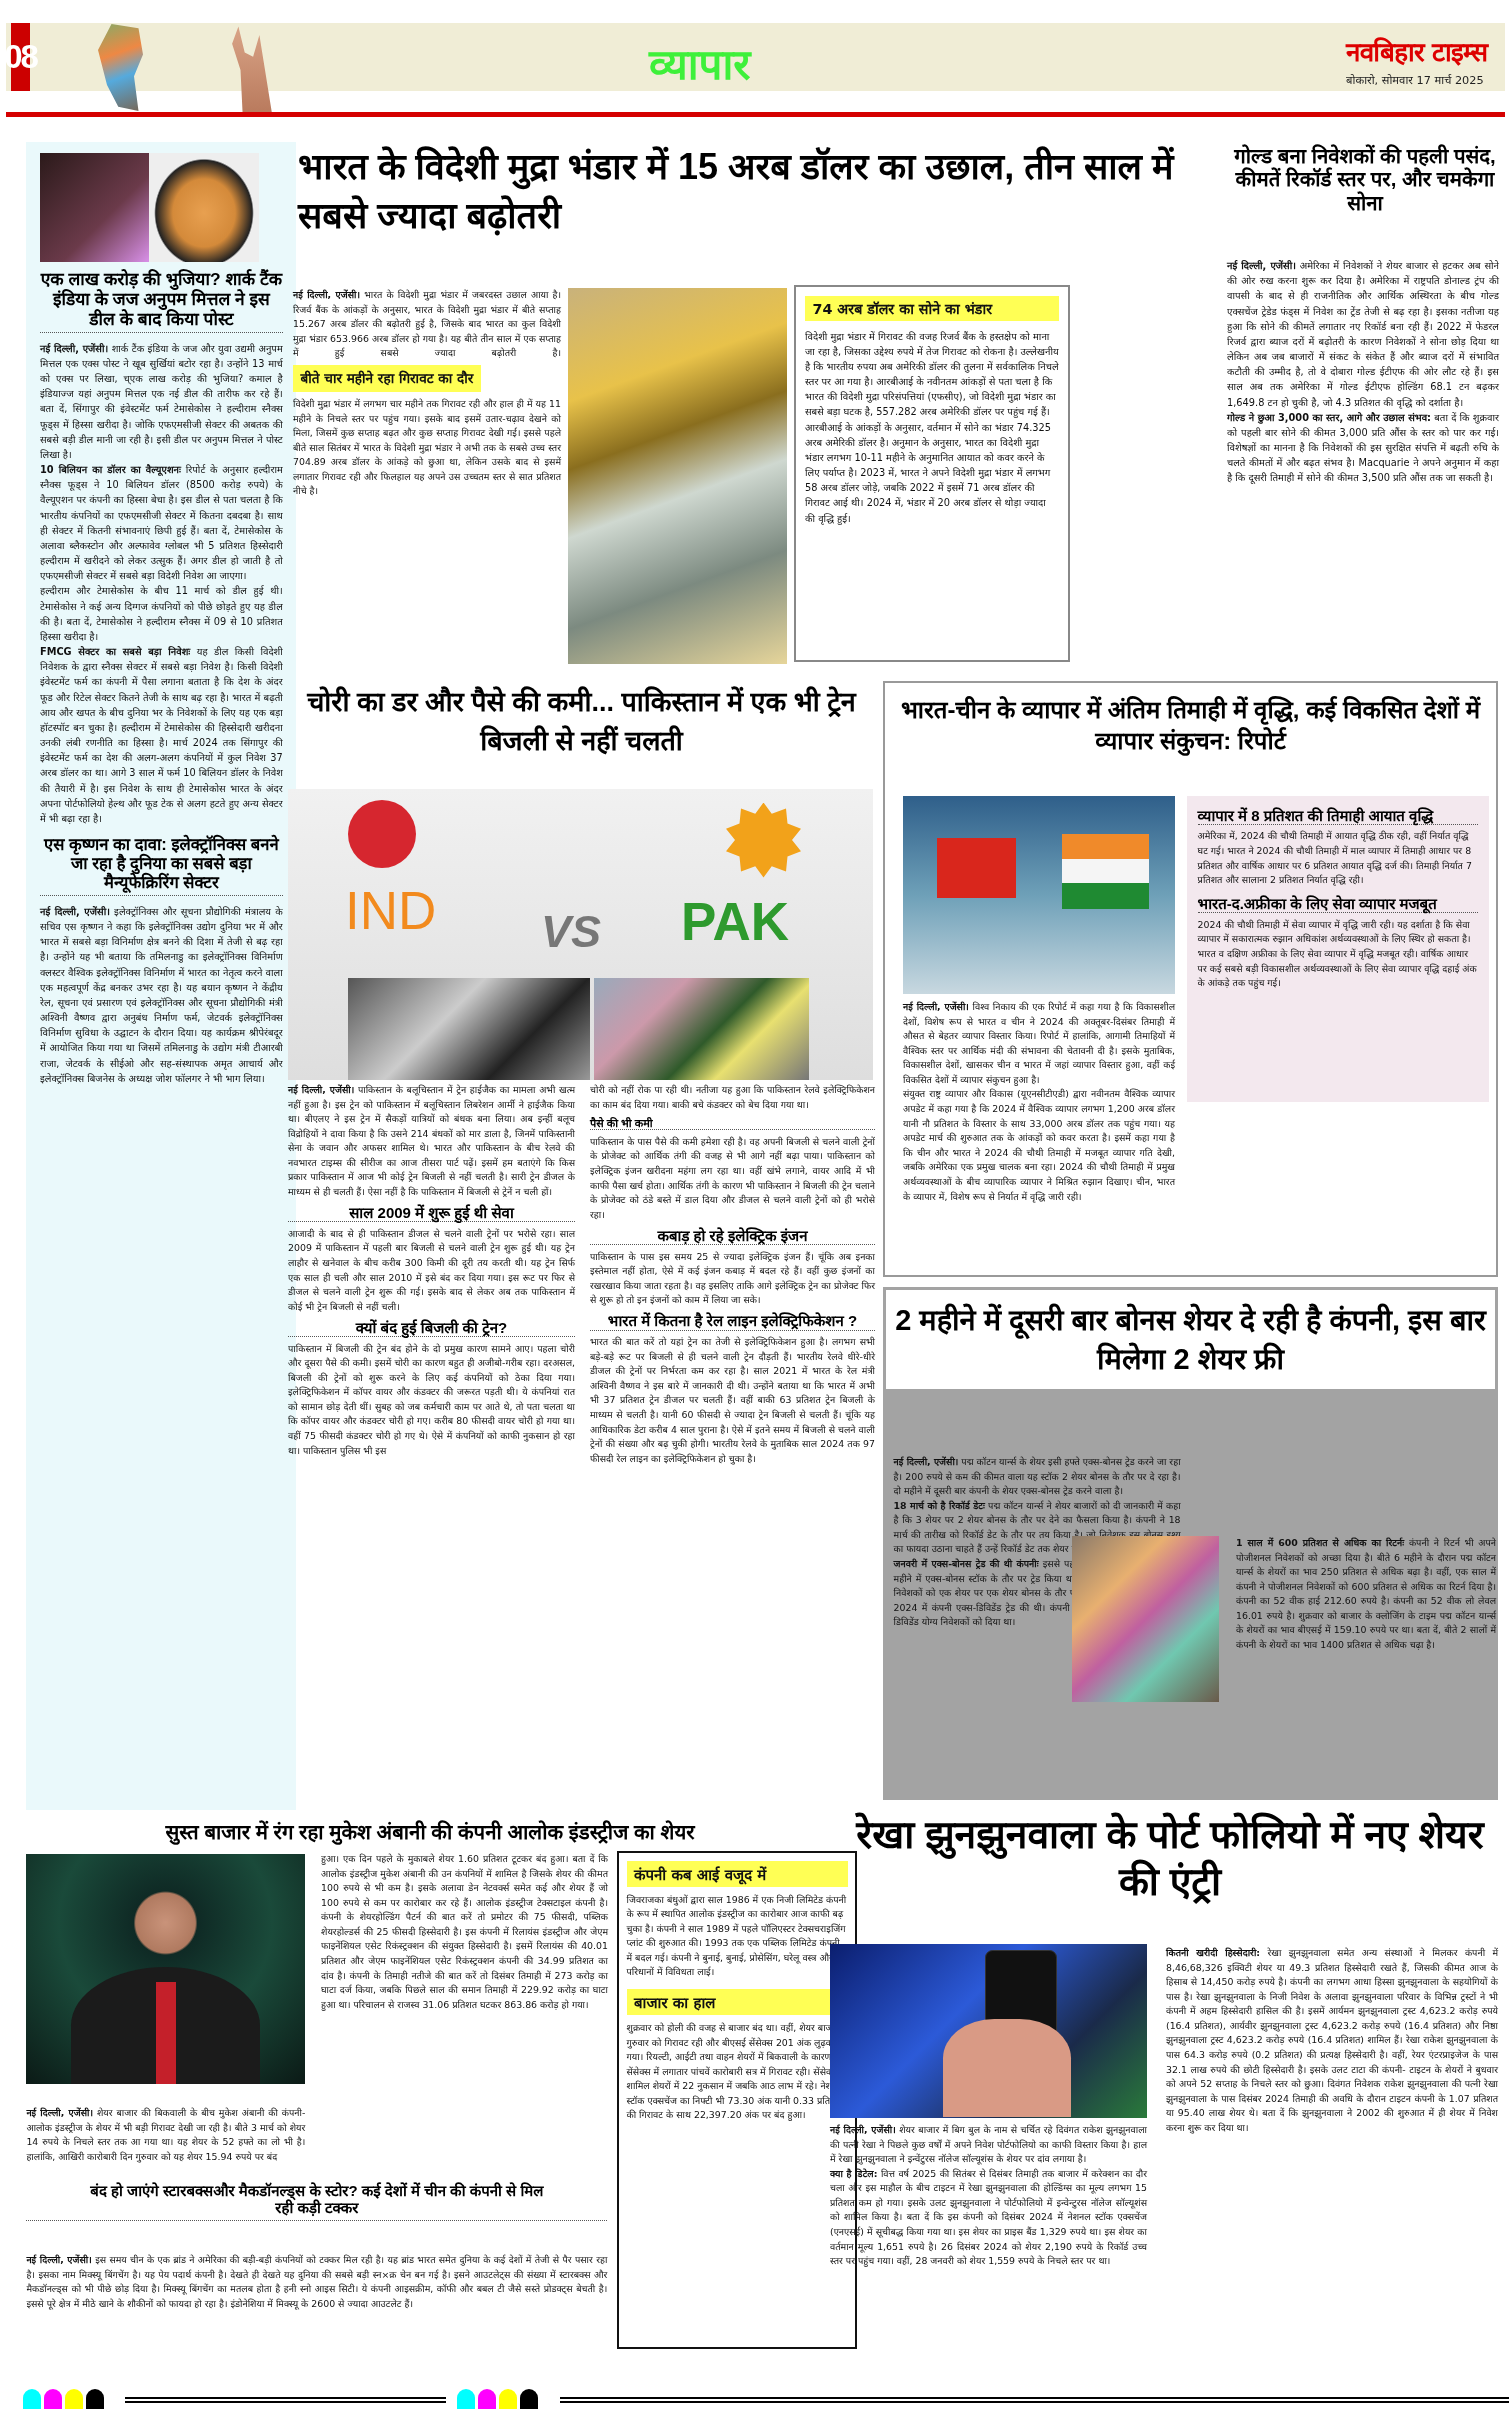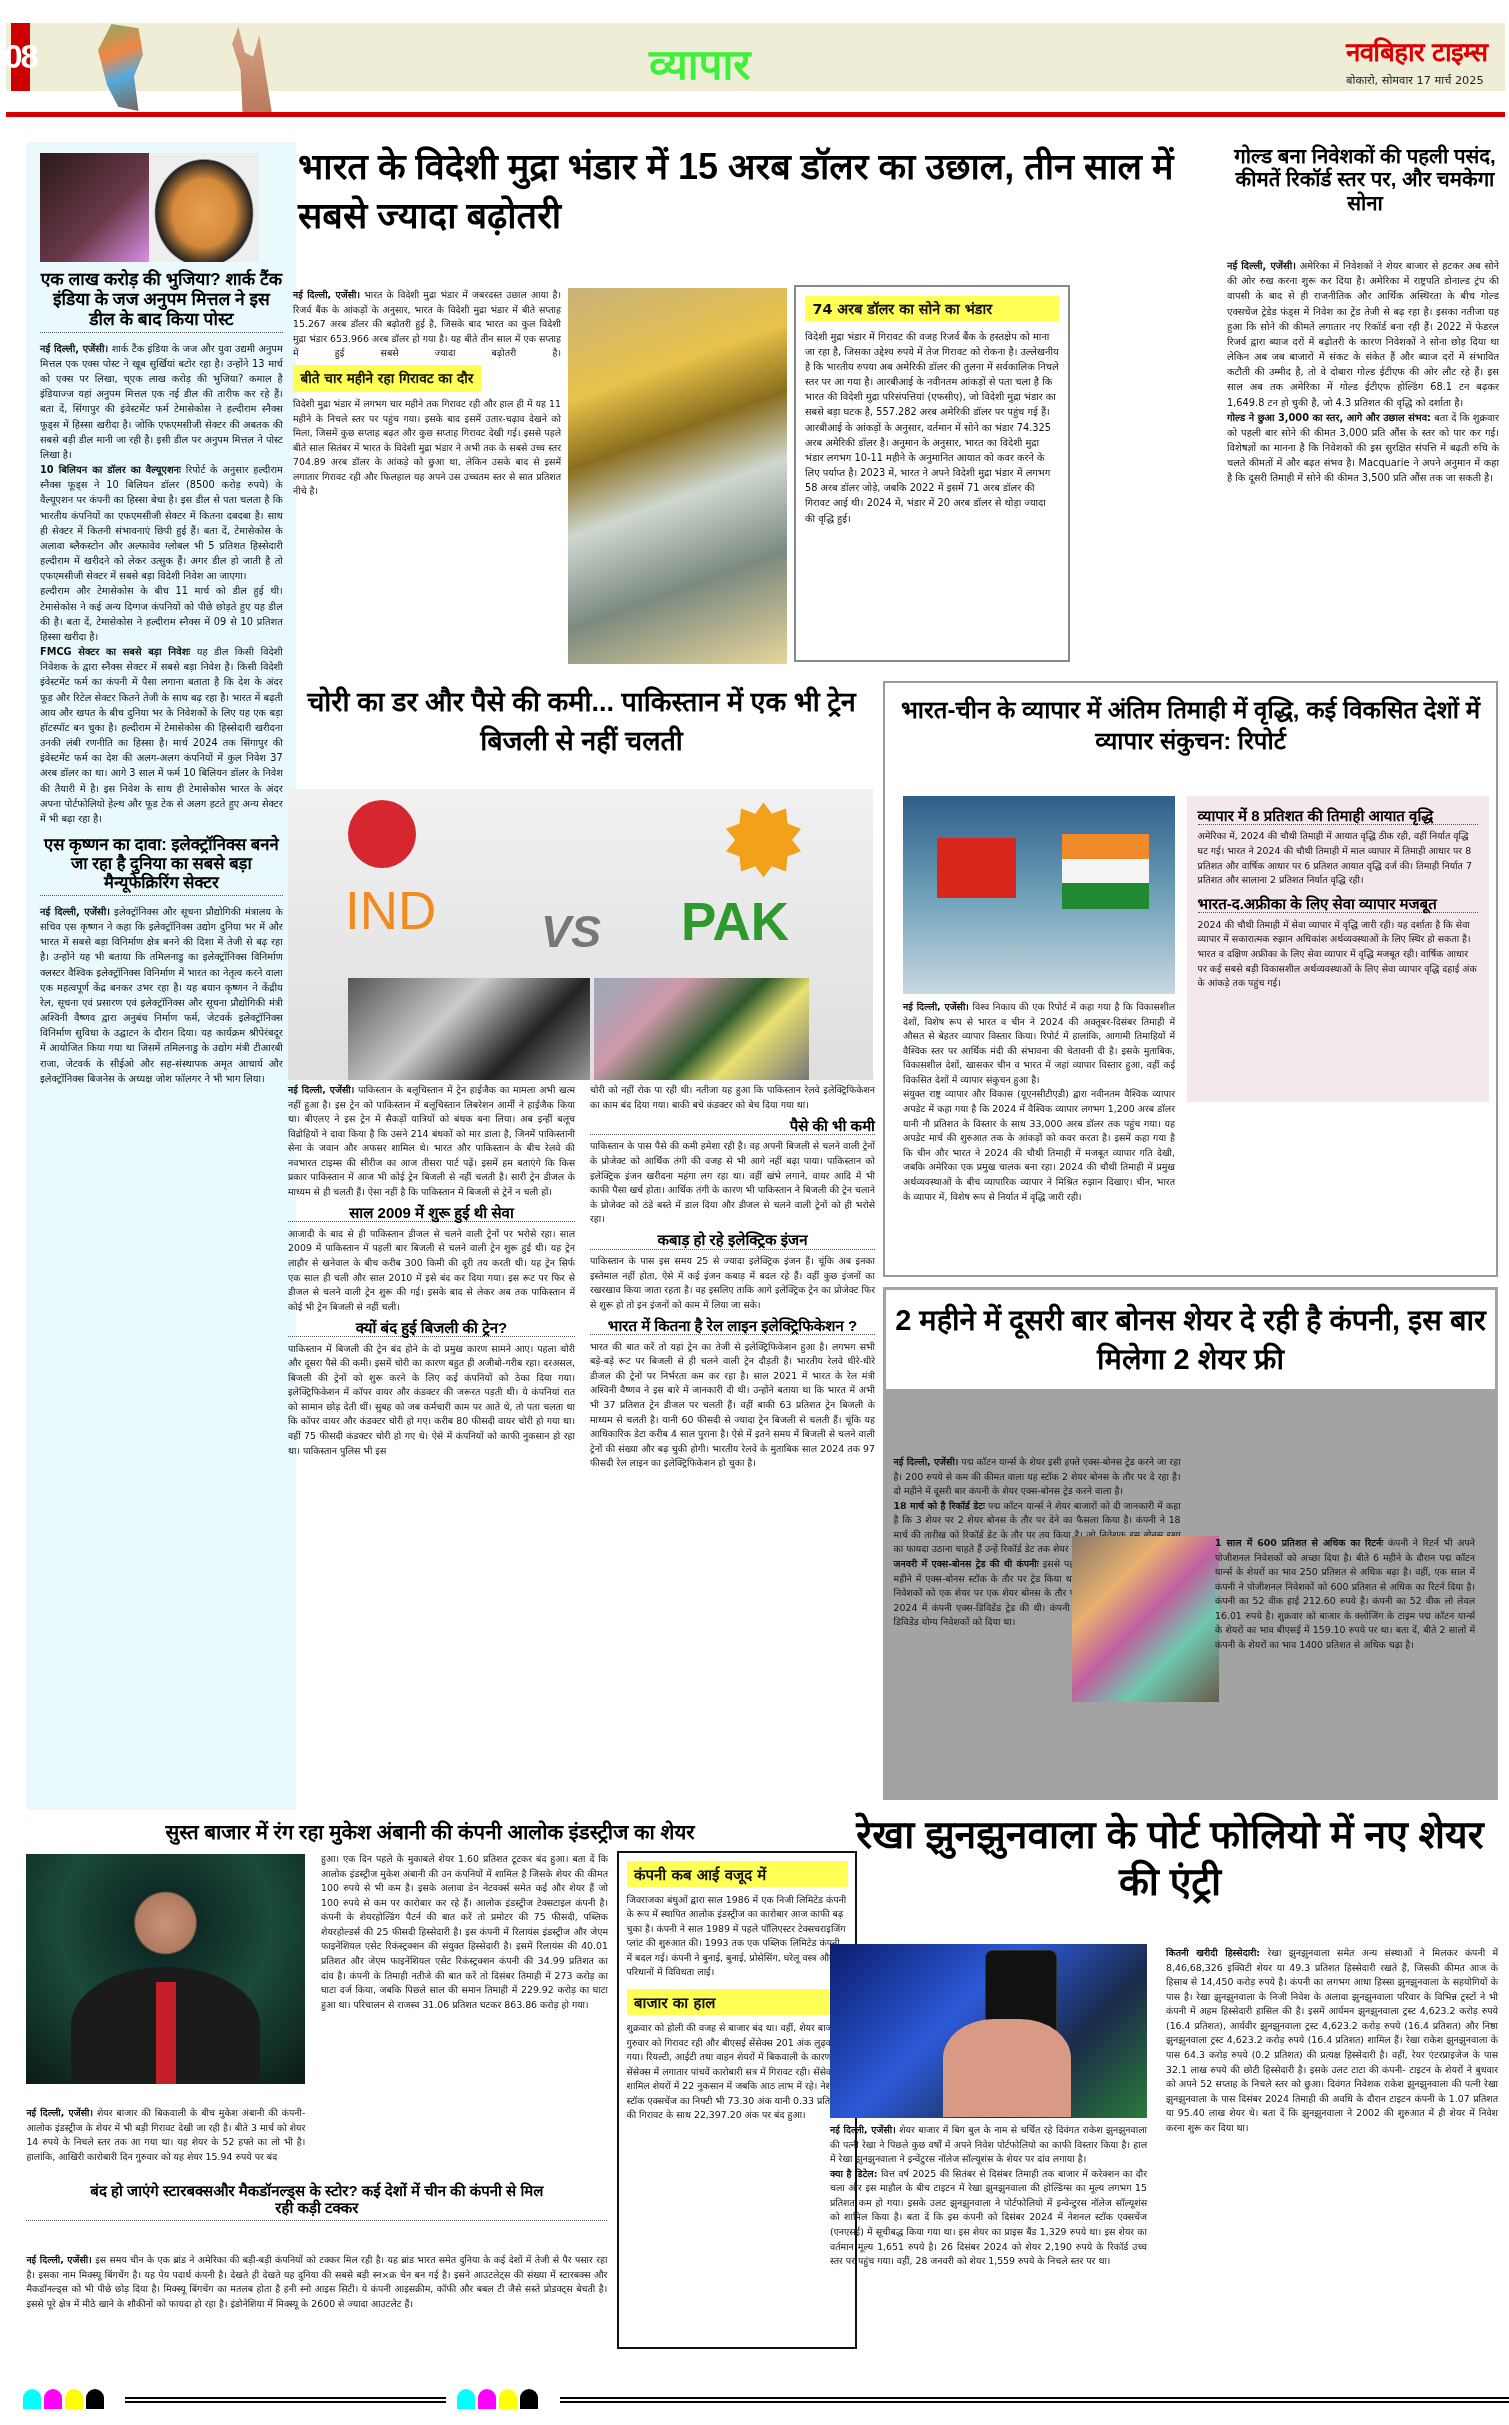--- a/index.html
+++ b/index.html
@@ -93,21 +93,21 @@
 <div class="abs txt" style="left:288px;top:1083px;width:287px;font-size:9.4px">
   <b>नई दिल्ली, एजेंसी।</b>
   <span>पाकिस्तान के बलूचिस्तान में ट्रेन हाईजैक का मामला अभी खत्म नहीं हुआ है। इस ट्रेन को पाकिस्तान में बलूचिस्तान लिबरेशन आर्मी ने हाईजैक किया था। बीएलए ने इस ट्रेन में सैकड़ों यात्रियों को बंधक बना लिया। अब इन्हीं बलूच विद्रोहियों ने दावा किया है कि उसने 214 बंधकों को मार डाला है, जिनमें पाकिस्तानी सेना के जवान और अफसर शामिल थे। भारत और पाकिस्तान के बीच रेलवे की नवभारत टाइम्स की सीरीज का आज तीसरा पार्ट पढ़ें। इसमें हम बताएंगे कि किस प्रकार पाकिस्तान में आज भी कोई ट्रेन बिजली से नहीं चलती है। सारी ट्रेन डीजल के माध्यम से ही चलती हैं। ऐसा नहीं है कि पाकिस्तान में बिजली से ट्रेनें न चली हों।</span>
   <div class="hd dot" style="font-size:15px;text-align:center;margin:4.5px 0">साल 2009 में शुरू हुई थी सेवा</div>
   <div>आजादी के बाद से ही पाकिस्तान डीजल से चलने वाली ट्रेनों पर भरोसे रहा। साल 2009 में पाकिस्तान में पहली बार बिजली से चलने वाली ट्रेन शुरू हुई थी। यह ट्रेन लाहौर से खनेवाल के बीच करीब 300 किमी की दूरी तय करती थी। यह ट्रेन सिर्फ एक साल ही चली और साल 2010 में इसे बंद कर दिया गया। इस रूट पर फिर से डीजल से चलने वाली ट्रेन शुरू की गई। इसके बाद से लेकर अब तक पाकिस्तान में कोई भी ट्रेन बिजली से नहीं चली।</div>
   <div class="hd dot" style="font-size:15px;text-align:center;margin:4.5px 0">क्यों बंद हुई बिजली की ट्रेन?</div>
   <div>पाकिस्तान में बिजली की ट्रेन बंद होने के दो प्रमुख कारण सामने आए। पहला चोरी और दूसरा पैसे की कमी। इसमें चोरी का कारण बहुत ही अजीबो-गरीब रहा। दरअसल, बिजली की ट्रेनों को शुरू करने के लिए कई कंपनियों को ठेका दिया गया। इलेक्ट्रिफिकेशन में कॉपर वायर और कंडक्टर की जरूरत पड़ती थी। ये कंपनियां रात को सामान छोड़ देती थीं। सुबह को जब कर्मचारी काम पर आते थे, तो पता चलता था कि कॉपर वायर और कंडक्टर चोरी हो गए। करीब 80 फीसदी वायर चोरी हो गया था। वहीं 75 फीसदी कंडक्टर चोरी हो गए थे। ऐसे में कंपनियों को काफी नुकसान हो रहा था। पाकिस्तान पुलिस भी इस</div>
 </div>
 <div class="abs txt" style="left:590px;top:1083px;width:285px;font-size:9.4px">
   <div>चोरी को नहीं रोक पा रही थी। नतीजा यह हुआ कि पाकिस्तान रेलवे इलेक्ट्रिफिकेशन का काम बंद दिया गया। बाकी बचे कंडक्टर को बेच दिया गया था।</div>
-  <div class="hd dot" style="font-size:15px;text-align:right;margin:4.5px 0">पैसे की भी कमी</div>
+  <div class="hd dot" style="font-size:11px;text-align:left;margin:4.5px 0">पैसे की भी कमी</div>
   <div>पाकिस्तान के पास पैसे की कमी हमेशा रही है। वह अपनी बिजली से चलने वाली ट्रेनों के प्रोजेक्ट को आर्थिक तंगी की वजह से भी आगे नहीं बढ़ा पाया। पाकिस्तान को इलेक्ट्रिक इंजन खरीदना महंगा लग रहा था। वहीं खंभे लगाने, वायर आदि में भी काफी पैसा खर्च होता। आर्थिक तंगी के कारण भी पाकिस्तान ने बिजली की ट्रेन चलाने के प्रोजेक्ट को ठंडे बस्ते में डाल दिया और डीजल से चलने वाली ट्रेनों को ही भरोसे रहा।</div>
   <div class="hd dot" style="font-size:15px;text-align:center;margin:4.5px 0">कबाड़ हो रहे इलेक्ट्रिक इंजन</div>
   <div>पाकिस्तान के पास इस समय 25 से ज्यादा इलेक्ट्रिक इंजन हैं। चूंकि अब इनका इस्तेमाल नहीं होता, ऐसे में कई इंजन कबाड़ में बदल रहे हैं। वहीं कुछ इंजनों का रखरखाव किया जाता रहता है। वह इसलिए ताकि आगे इलेक्ट्रिक ट्रेन का प्रोजेक्ट फिर से शुरू हो तो इन इंजनों को काम में लिया जा सके।</div>
   <div class="hd dot" style="font-size:15px;text-align:center;margin:4.5px 0">भारत में कितना है रेल लाइन इलेक्ट्रिफिकेशन ?</div>
   <div>भारत की बात करें तो यहां ट्रेन का तेजी से इलेक्ट्रिफिकेशन हुआ है। लगभग सभी बड़े-बड़े रूट पर बिजली से ही चलने वाली ट्रेन दौड़ती हैं। भारतीय रेलवे धीरे-धीरे डीजल की ट्रेनों पर निर्भरता कम कर रहा है। साल 2021 में भारत के रेल मंत्री अश्विनी वैष्णव ने इस बारे में जानकारी दी थी। उन्होंने बताया था कि भारत में अभी भी 37 प्रतिशत ट्रेन डीजल पर चलती हैं। वहीं बाकी 63 प्रतिशत ट्रेन बिजली के माध्यम से चलती है। यानी 60 फीसदी से ज्यादा ट्रेन बिजली से चलती हैं। चूंकि यह आधिकारिक डेटा करीब 4 साल पुराना है। ऐसे में इतने समय में बिजली से चलने वाली ट्रेनों की संख्या और बढ़ चुकी होगी। भारतीय रेलवे के मुताबिक साल 2024 तक 97 फीसदी रेल लाइन का इलेक्ट्रिफिकेशन हो चुका है।</div>
 </div>
 
 <div class="abs" style="left:883px;top:681px;width:615px;height:596px;border:2.3px solid #999;padding:10.6px">
   <div class="hd" style="font-size:24px;text-align:center;line-height:1.3">भारत-चीन के व्यापार में अंतिम तिमाही में वृद्धि, कई विकसित देशों में व्यापार संकुचन: रिपोर्ट</div>
   <div class="img" style="position:absolute;left:18px;top:113px;width:272px;height:198px;background:linear-gradient(180deg,#2f5f8a,#6ea0b8 50%,#c8d8e0)">
@@ -131,21 +131,21 @@
   <div class="hd" style="background:#fff;margin:3px;padding:10.6px 7.5px;font-size:29px;text-align:center;line-height:1.35">2 महीने में दूसरी बार बोनस शेयर दे रही है कंपनी, इस बार मिलेगा 2 शेयर फ्री</div>
   <div class="txt" style="position:absolute;left:10.6px;top:168px;width:287px;font-size:9.4px">
     <b>नई दिल्ली, एजेंसी।</b>
     <span>पद्म कॉटन यार्न्स के शेयर इसी हफ्ते एक्स-बोनस ट्रेड करने जा रहा है। 200 रुपये से कम की कीमत वाला यह स्टॉक 2 शेयर बोनस के तौर पर दे रहा है। दो महीने में दूसरी बार कंपनी के शेयर एक्स-बोनस ट्रेड करने वाला है।</span><br>
     <b>18 मार्च को है रिकॉर्ड डेटः</b>
     <span>पद्म कॉटन यार्न्स ने शेयर बाजारों को दी जानकारी में कहा है कि 3 शेयर पर 2 शेयर बोनस के तौर पर देने का फैसला किया है। कंपनी ने 18 मार्च की तारीख को रिकॉर्ड डेट के तौर पर तय किया है। जो निवेशक इस बोनस इश्यू का फायदा उठाना चाहते हैं उन्हें रिकॉर्ड डेट तक शेयर खरीदना होगा।</span><br>
     <b>जनवरी में एक्स-बोनस ट्रेड की थी कंपनीः</b>
     <span>इससे पहले कंपनी इसी साल जनवरी के महीने में एक्स-बोनस स्टॉक के तौर पर ट्रेड किया था। तब कंपनी की तरफ से योग्य निवेशकों को एक शेयर पर एक शेयर बोनस के तौर पर दिया गया था। बता दें, नवंबर 2024 में कंपनी एक्स-डिविडेंड ट्रेड की थी। कंपनी ने एक शेयर पर एक रुपये का डिविडेंड योग्य निवेशकों को दिया था।</span>
   </div>
   <div class="img" style="position:absolute;left:189px;top:249px;width:147px;height:166px;background:linear-gradient(135deg,#8a7a6a,#e8b070 30%,#c060a0 50%,#70c8b0 70%,#6a5a4a)"></div>
-  <div class="txt" style="position:absolute;left:332px;top:249px;width:260px;font-size:9.4px">
+  <div class="txt" style="position:absolute;left:353px;top:249px;width:260px;font-size:9.4px">
     <b>1 साल में 600 प्रतिशत से अधिक का रिटर्नः</b>
     <span>कंपनी ने रिटर्न भी अपने पोजीशनल निवेशकों को अच्छा दिया है। बीते 6 महीने के दौरान पद्म कॉटन यार्न्स के शेयरों का भाव 250 प्रतिशत से अधिक बढ़ा है। वहीं, एक साल में कंपनी ने पोजीशनल निवेशकों को 600 प्रतिशत से अधिक का रिटर्न दिया है। कंपनी का 52 वीक हाई 212.60 रुपये है। कंपनी का 52 वीक लो लेवल 16.01 रुपये है। शुक्रवार को बाजार के क्लोजिंग के टाइम पद्म कॉटन यार्न्स के शेयरों का भाव बीएसई में 159.10 रुपये पर था। बता दें, बीते 2 सालों में कंपनी के शेयरों का भाव 1400 प्रतिशत से अधिक चढ़ा है।</span>
   </div>
 </div>
 
 <div class="abs hd" style="left:30px;top:1821px;width:800px;font-size:20.4px;text-align:center">सुस्त बाजार में रंग रहा मुकेश अंबानी की कंपनी आलोक इंडस्ट्रीज का शेयर</div>
 <div class="abs img" style="left:26.4px;top:1854px;width:279px;height:230px;background:radial-gradient(circle at 50% 30%,#c9937a 0,#b07a60 14%,#0f2a25 15%,#1a4a3a 50%,#0b1a16 100%)">
   <div style="position:absolute;left:45px;top:113px;width:189px;height:117px;background:#1b1b1b;border-radius:50% 50% 0 0"></div>
   <div style="position:absolute;left:130px;top:128px;width:19.6px;height:102px;background:#c4202a"></div>
 </div>

